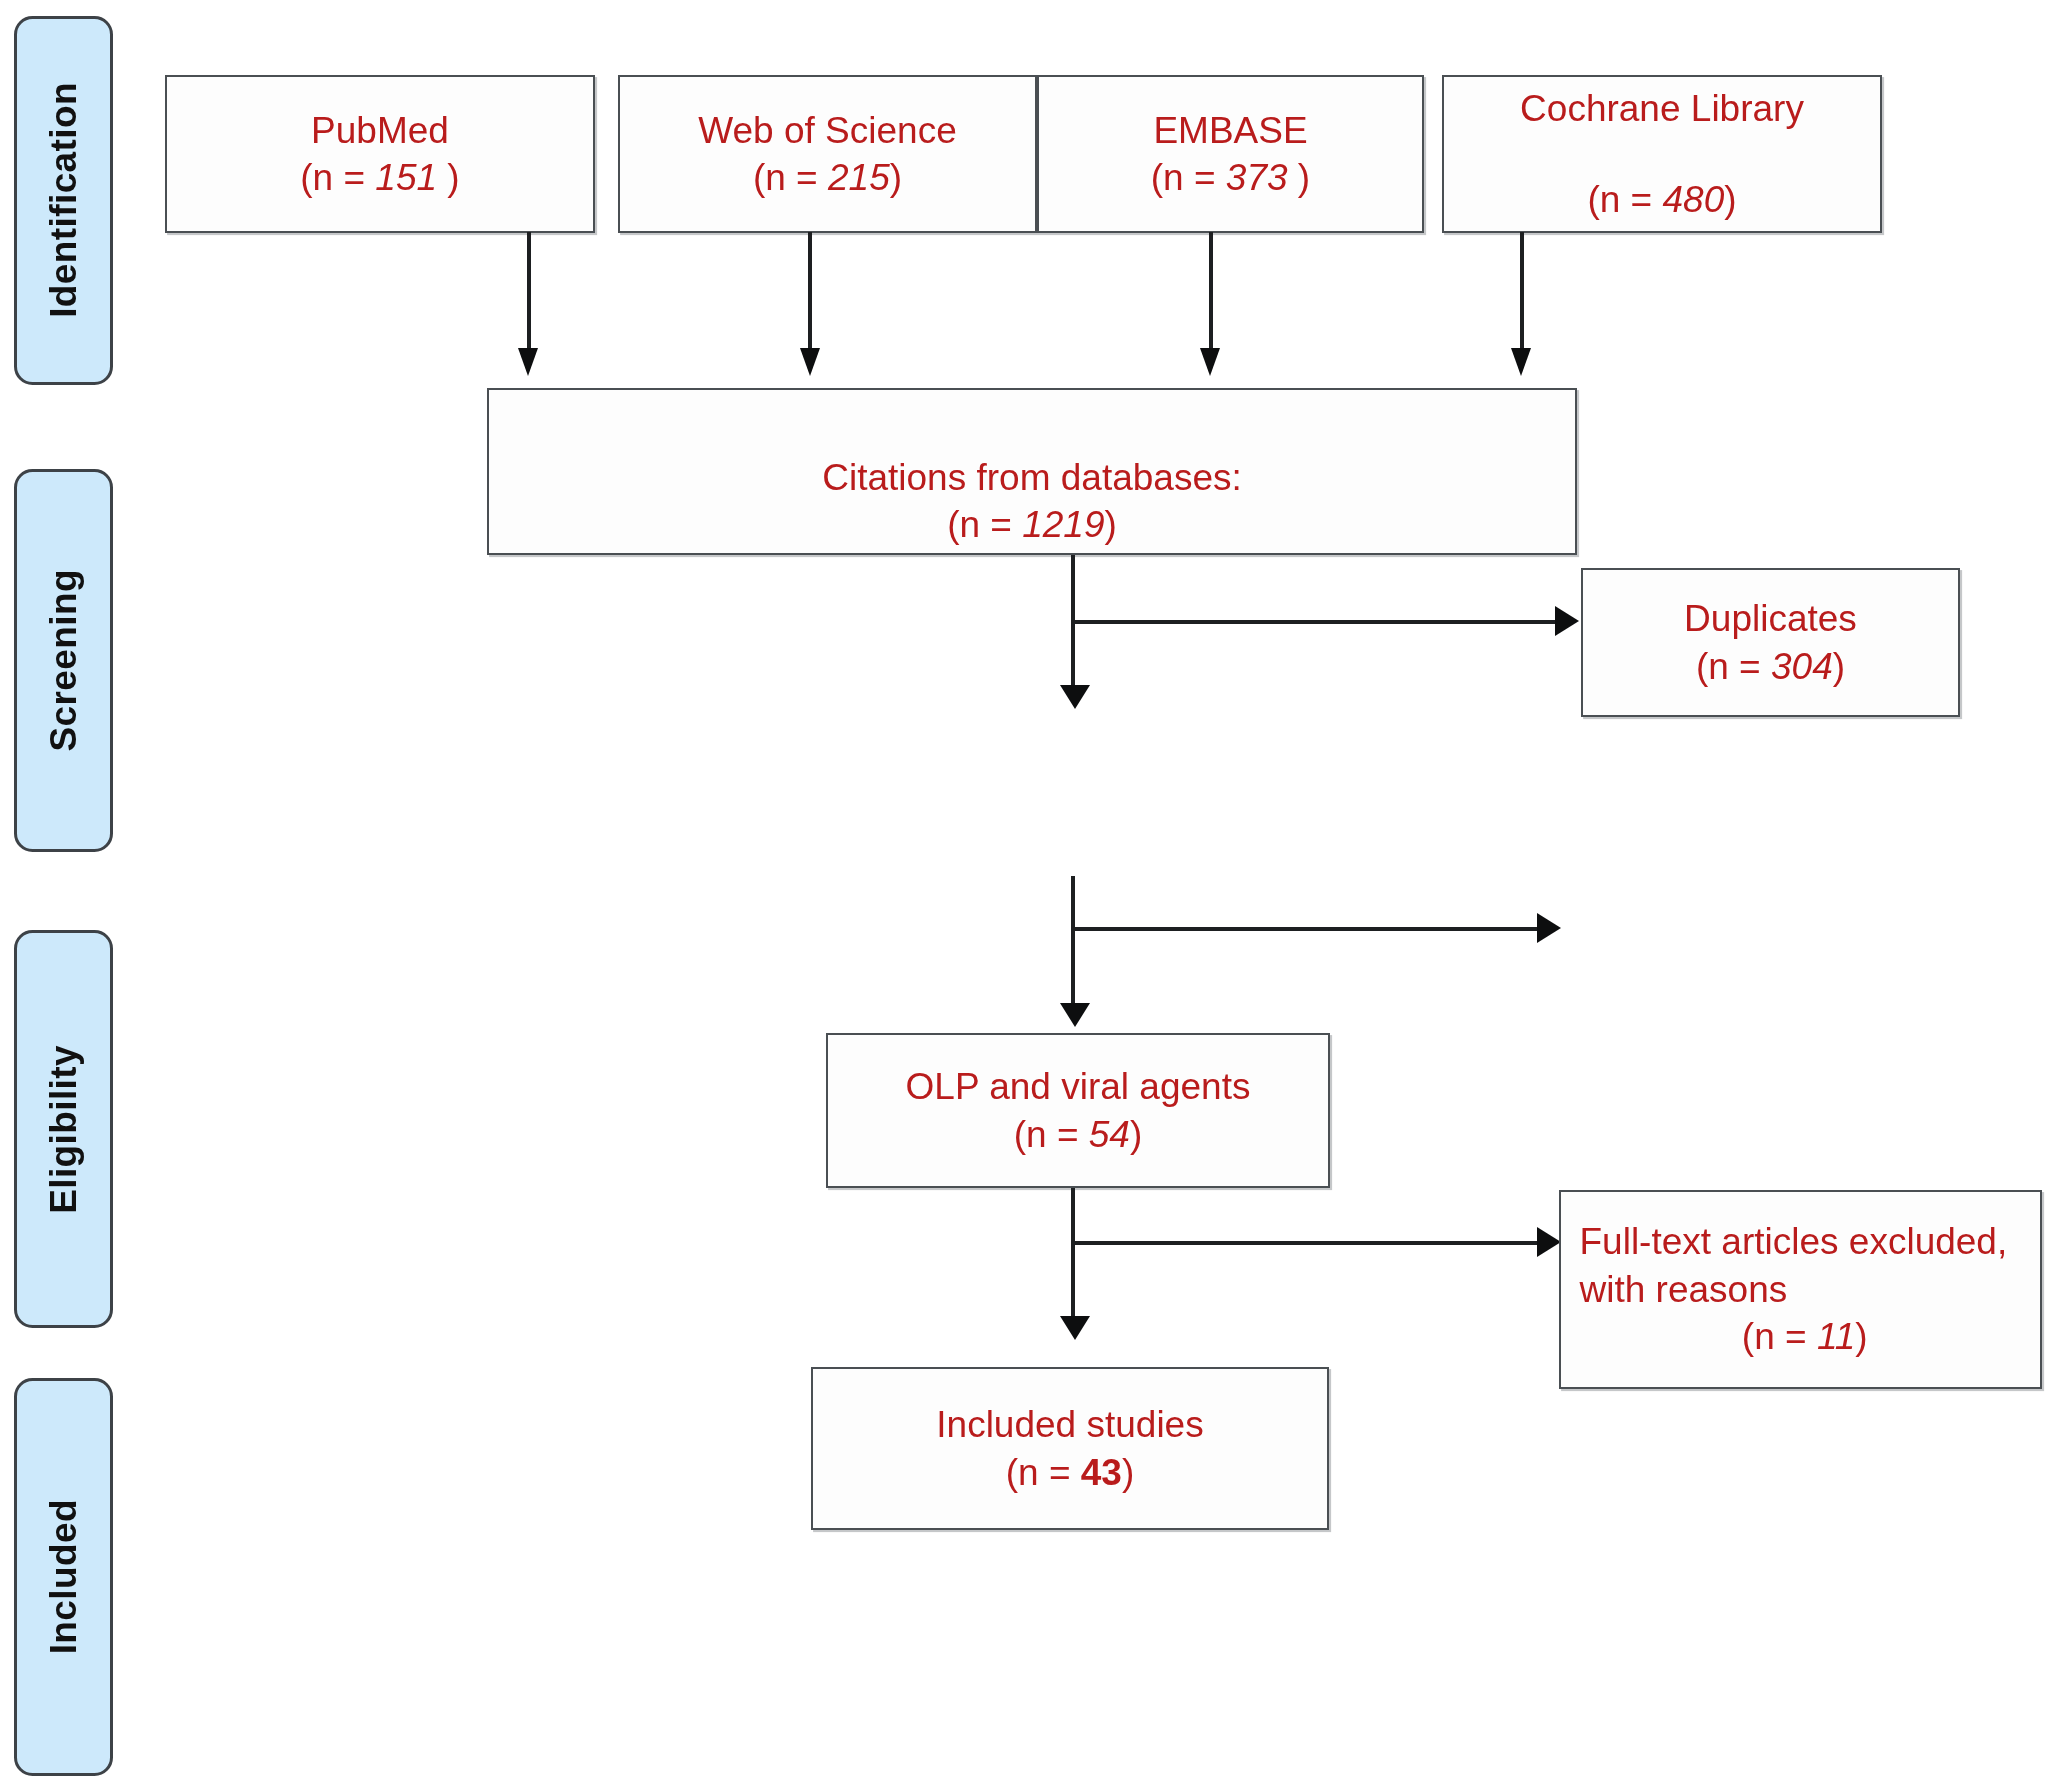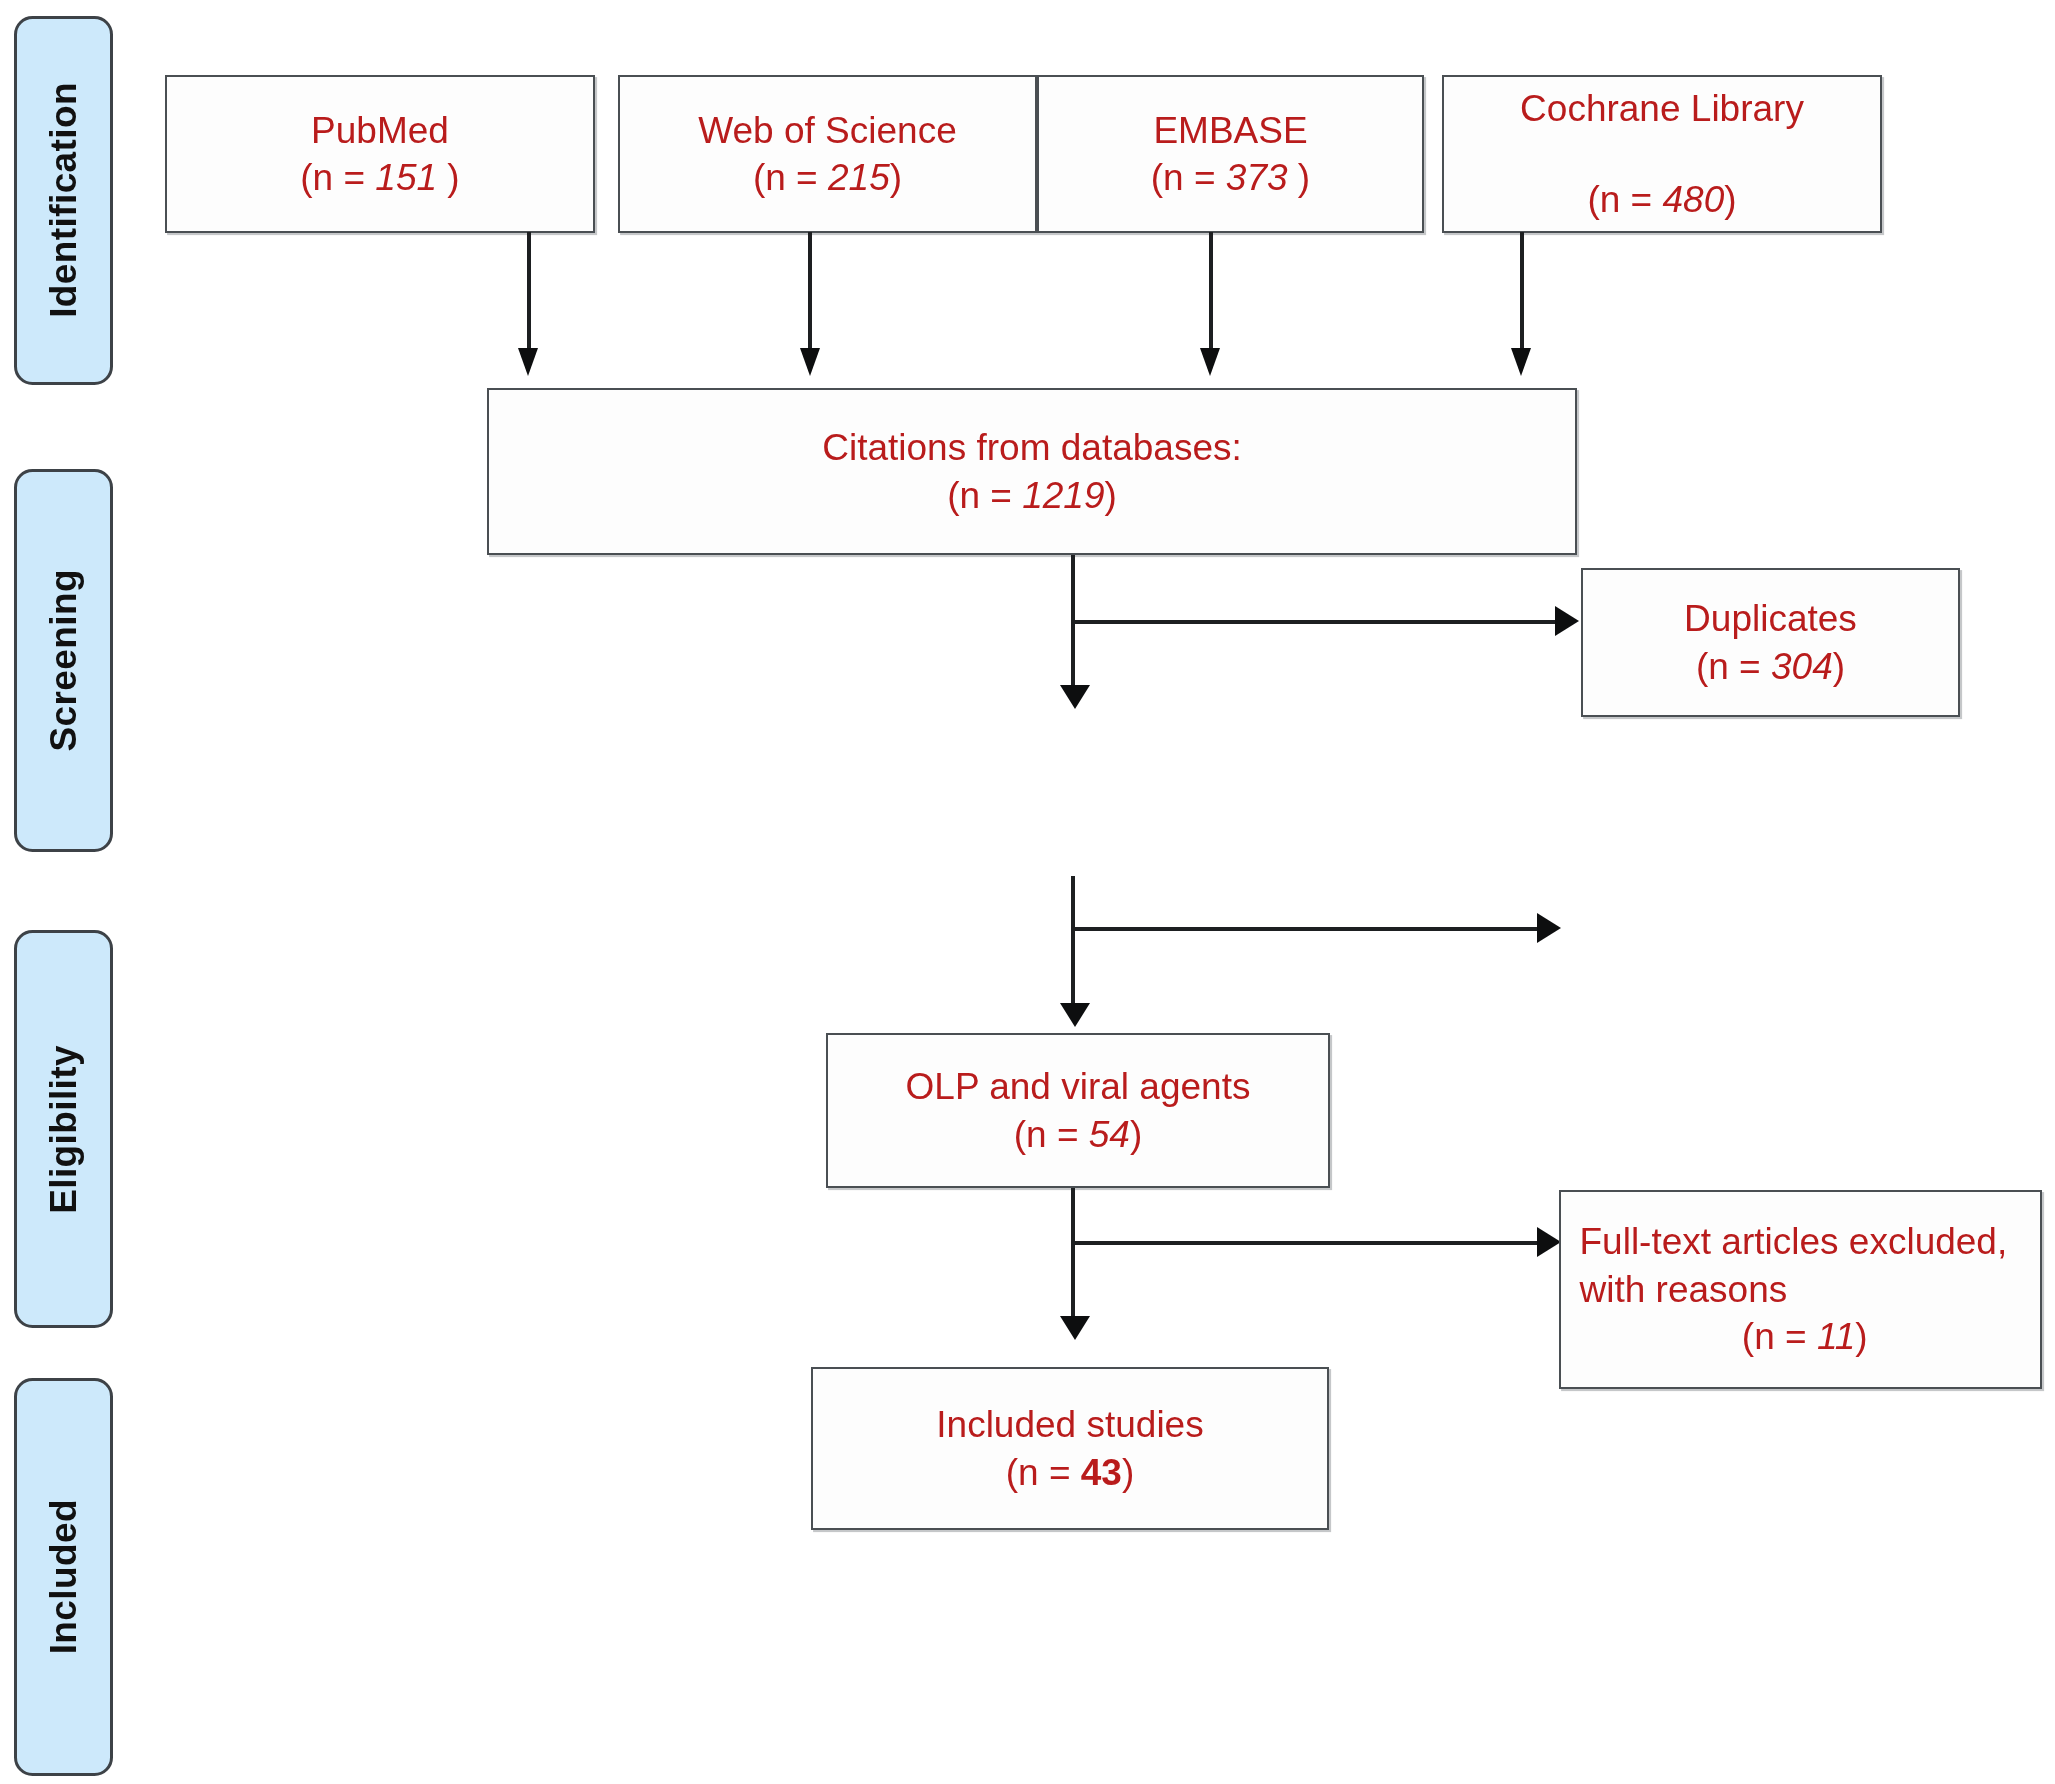--- a/index.html
+++ b/index.html
@@ -164,21 +164,21 @@
 
   <div class="v-line" style="left:808px; top:232px; height:121px;"></div>
   <div class="arrow-down slim" style="left:800px; top:348px;"></div>
 
   <div class="v-line" style="left:1209px; top:232px; height:121px;"></div>
   <div class="arrow-down slim" style="left:1200px; top:348px;"></div>
 
   <div class="v-line" style="left:1520px; top:232px; height:121px;"></div>
   <div class="arrow-down slim" style="left:1511px; top:348px;"></div>
 
-  <div class="node" style="left:487px; top:388px; width:1090px; height:167px;">
+  <div class="node" style="left:487px; top:388px; width:1090px; height:167px;justify-content:flex-end;">
     <div class="line">Citations from databases:</div>
     <div class="line">
       <span>(n = </span><span class="num-i">1219</span><span>)</span>
     </div>
   </div>
 
   <div class="v-line" style="left:1071px; top:555px; height:138px;"></div>
   <div class="arrow-down" style="left:1060px; top:685px;"></div>
 
   <div class="h-line" style="left:1071px; top:620px; width:490px;"></div>

